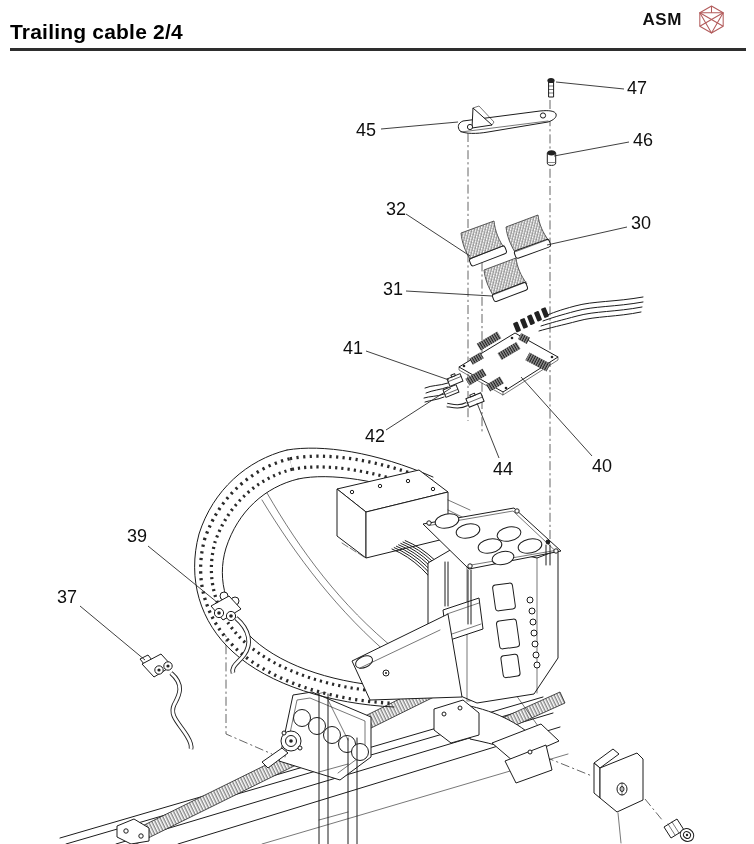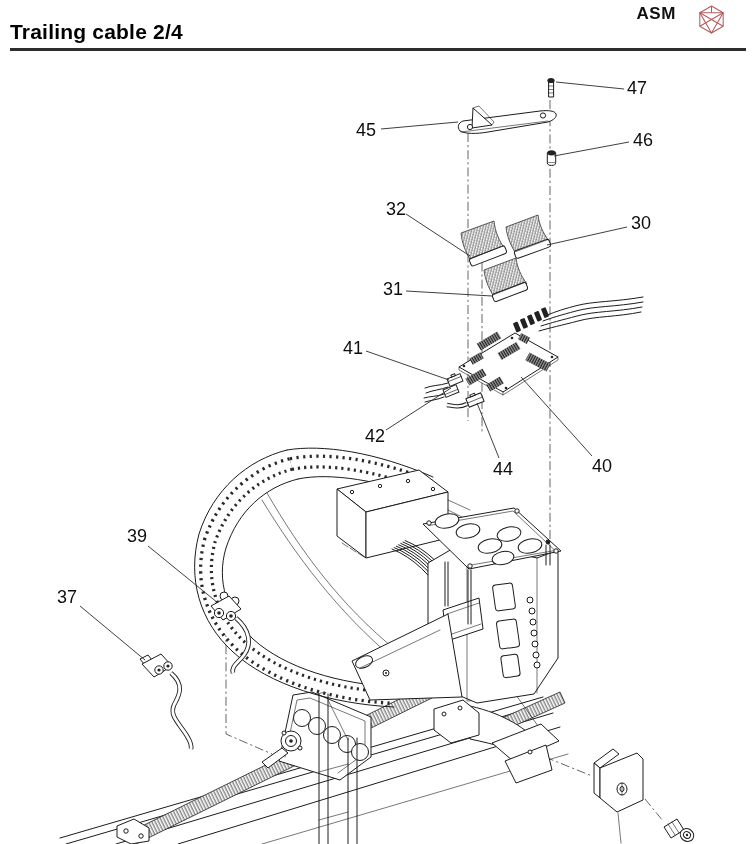--- a/index.html
+++ b/index.html
@@ -1,21 +1,21 @@
 <!DOCTYPE html>
 <html><head>
 <meta charset="utf-8">
 <style>
   html,body{margin:0;padding:0}
   body{width:754px;height:844px;position:relative;background:#fff;overflow:hidden;
        font-family:"Liberation Sans",sans-serif;}
   header h1{position:absolute;left:10px;top:20px;margin:0;font-size:21px;font-weight:700;
        color:#000;letter-spacing:.2px;z-index:3}
   .rule{position:absolute;left:10px;top:48px;width:736px;height:2.5px;background:#2e2e2e;z-index:3}
-  .logo{position:absolute;top:4px;right:27px;display:flex;gap:20px;z-index:3}
+  .logo{position:absolute;top:4px;right:27px;display:flex;align-items:center;gap:14px;z-index:3}
   .logo span{font-size:17px;font-weight:600;color:#101010;letter-spacing:.6px}
   #diagram{position:absolute;left:0;top:0;width:754px;height:844px;z-index:1}
   .ln{fill:none;stroke:#1c1c1c;stroke-width:1;stroke-linejoin:round;stroke-linecap:round}
   .fw{fill:#fff;stroke:#1c1c1c;stroke-width:1;stroke-linejoin:round}
   .thin{stroke-width:.6}
   .dk{fill:#222;stroke:none}
   .dd{fill:none;stroke:#555;stroke-width:.9;stroke-dasharray:9 3 2.2 3}
   .leader{stroke:#2a2a2a;stroke-width:.9}
   .callout-text{font-size:18px;fill:#0e0e0e;text-anchor:middle}
 </style>

